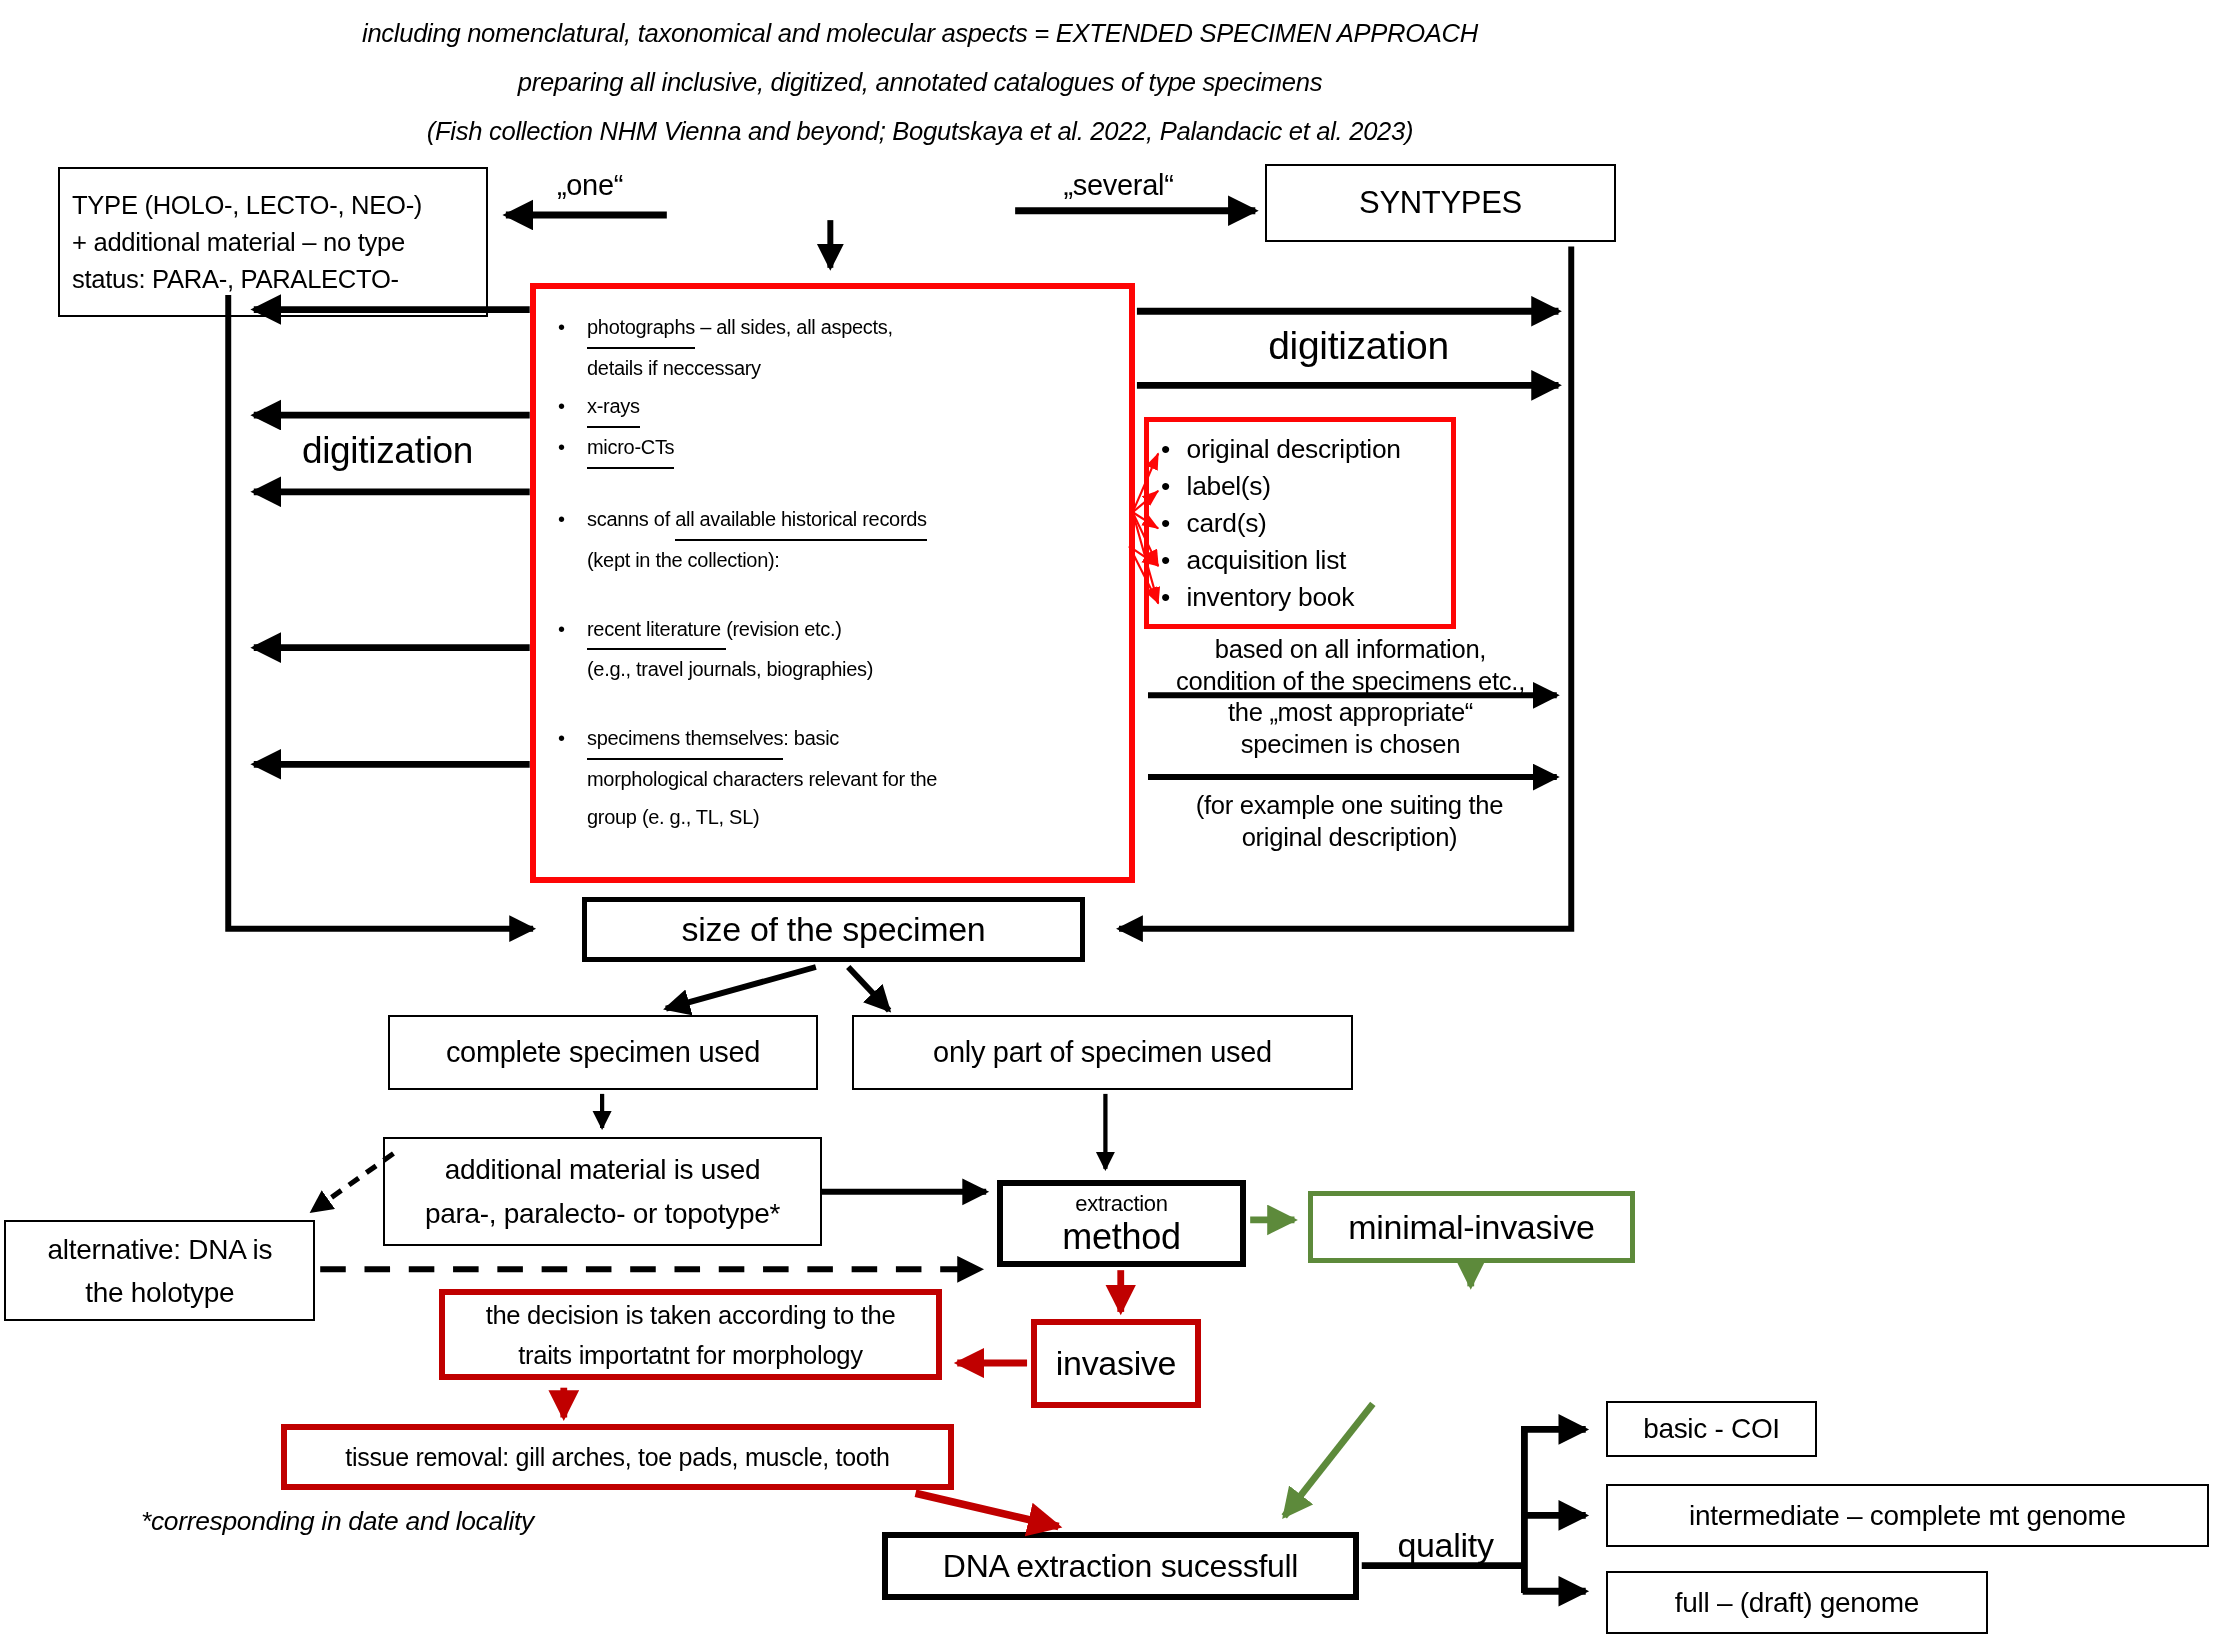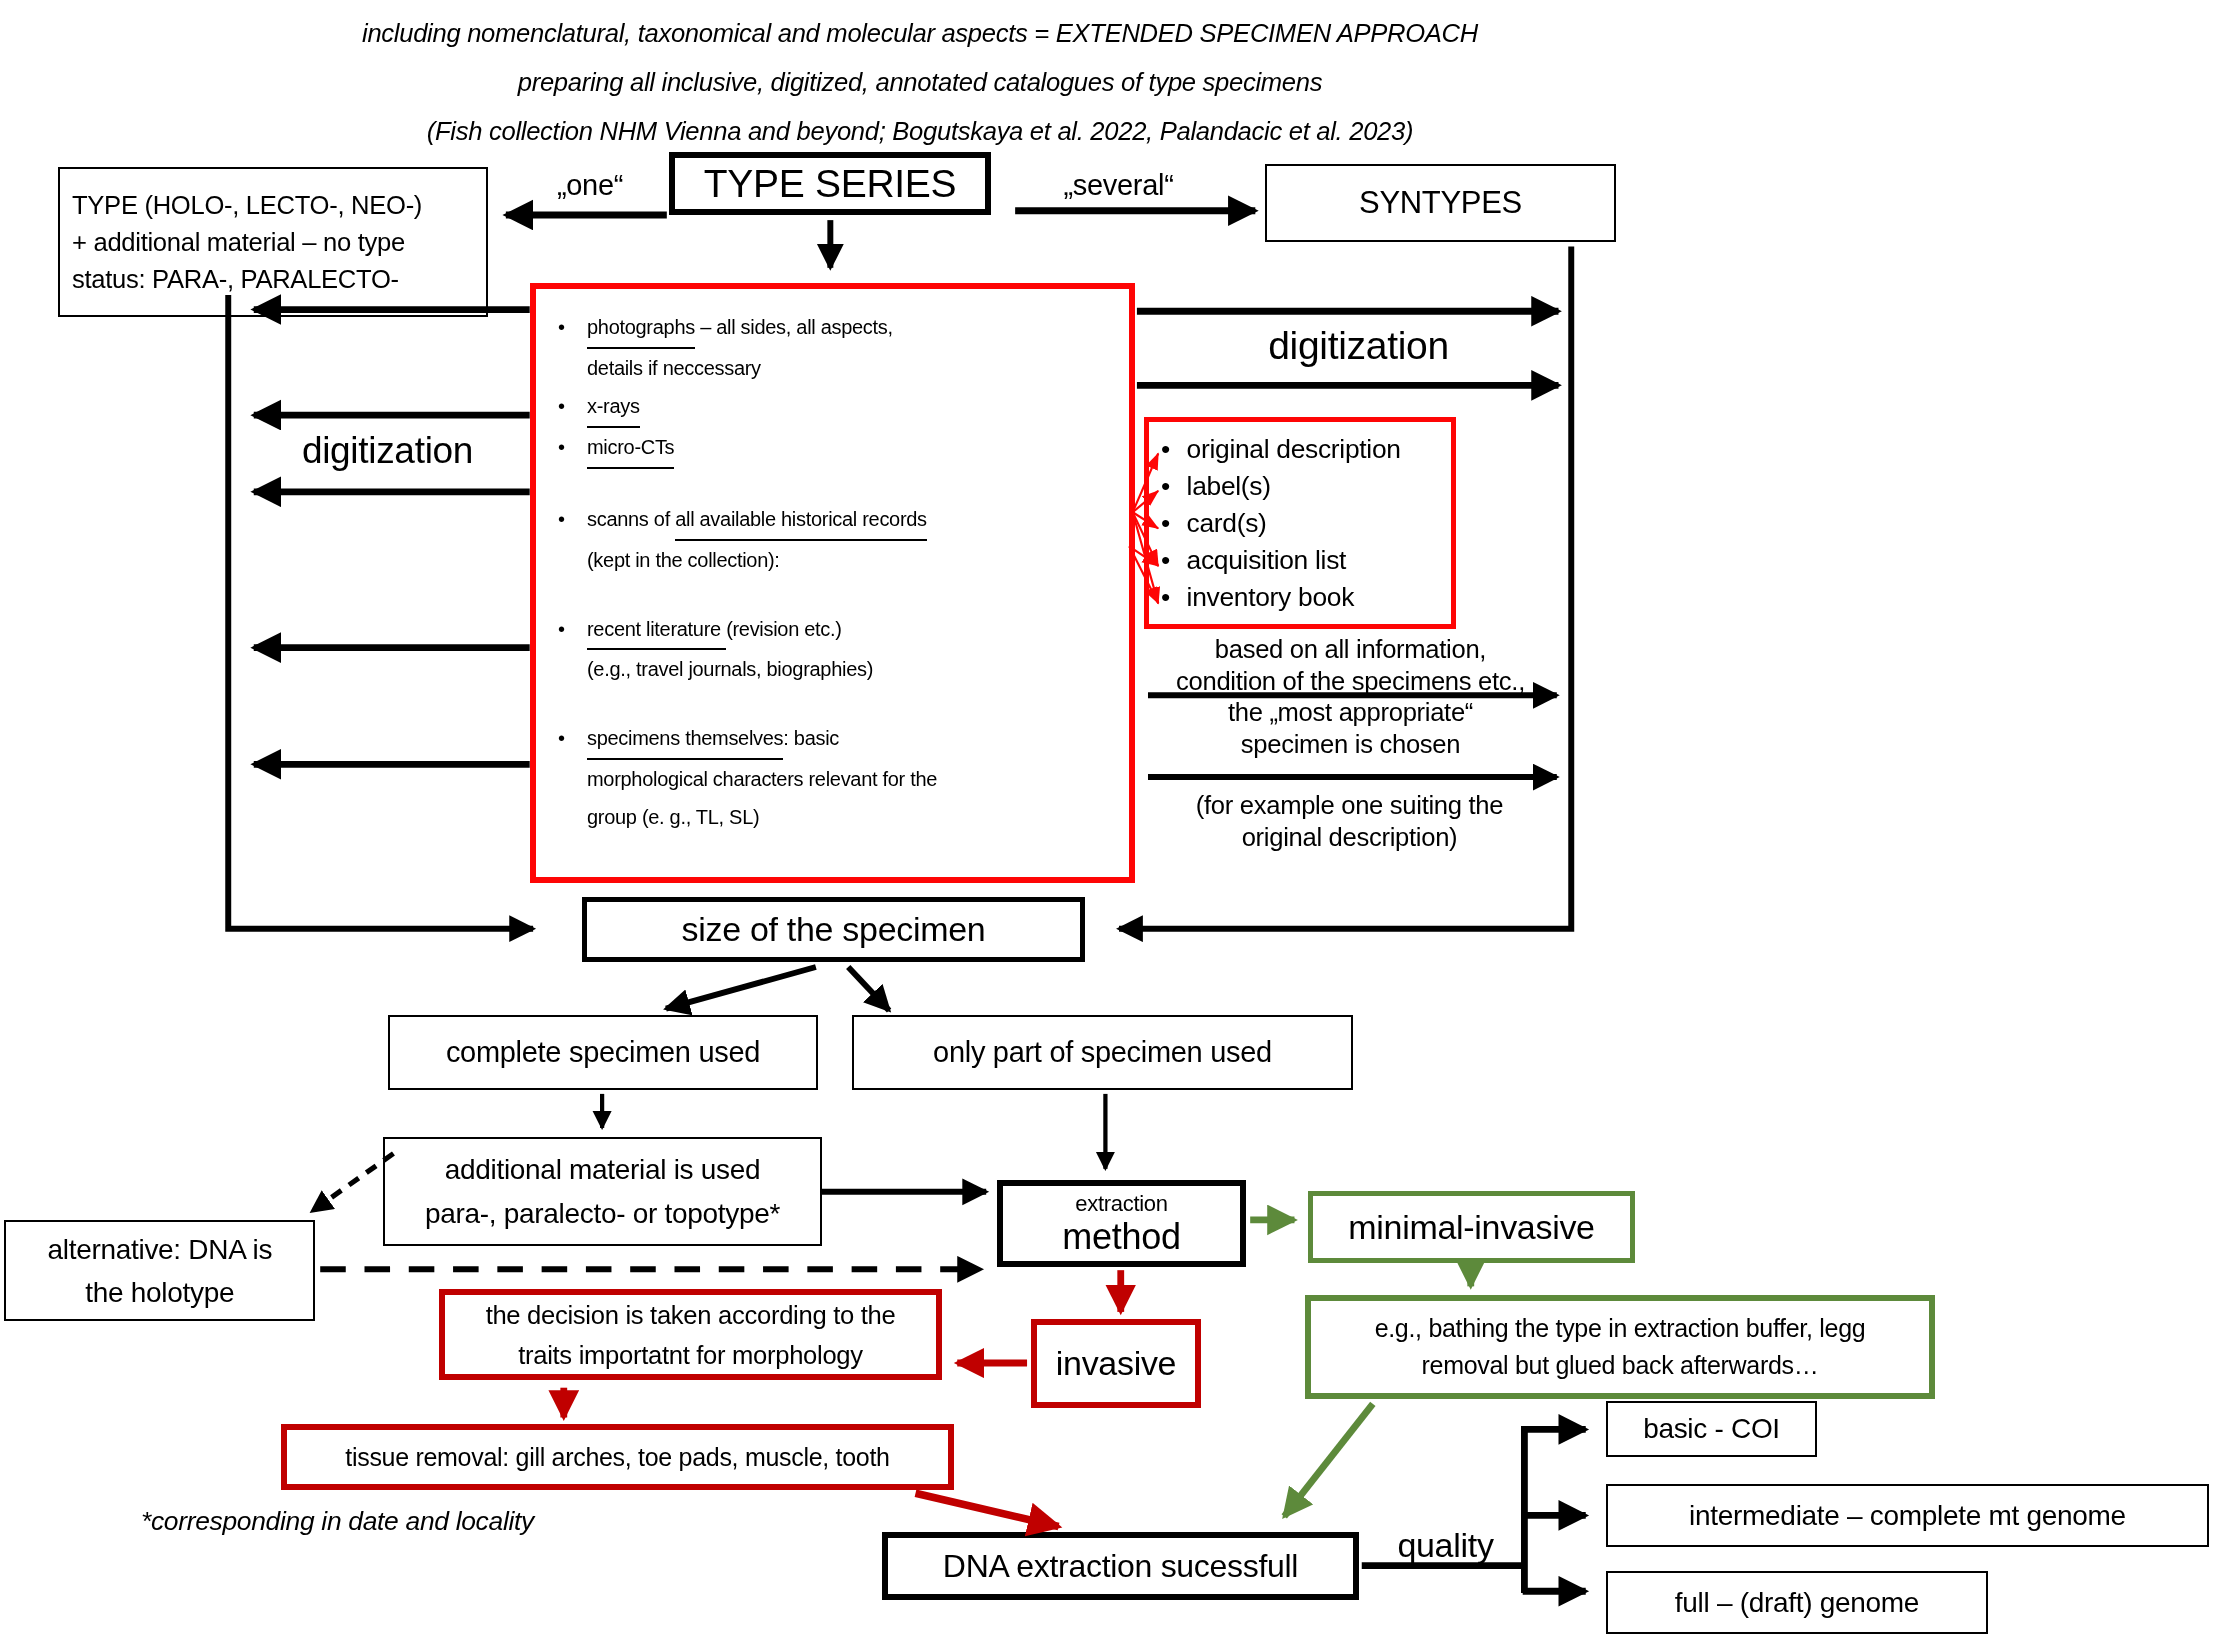--- a/index.html
+++ b/index.html
@@ -39,23 +39,20 @@
   </div>
 
   <div id="type-box" class="box" style="left:58px;top:167px;width:430px;height:150px;">
     <div>TYPE (HOLO-, LECTO-, NEO-)</div>
     <div>+ additional material – no type</div>
     <div>status: PARA-, PARALECTO-</div>
   </div>
 
   <div class="lbl" style="left:539px;top:169px;width:102px;font-size:29px;">„one“</div>
 
-  <div class="box thick" style="left:669px;top:152px;width:322px;height:63px;font-size:39px;">
-    <div>TYPE SERIES</div>
-  </div>
 
   <div class="lbl" style="left:1046px;top:169px;width:145px;font-size:29px;">„several“</div>
 
   <div class="box" style="left:1265px;top:164px;width:351px;height:78px;font-size:31px;">
     <div>SYNTYPES</div>
   </div>
 
   <div id="main-info-box" class="box thick red-br" style="left:530px;top:283px;width:605px;height:600px;">
     <div class="mline has-bullet"><span class="blt"></span><span></span><span class="u">photographs</span><span> – all sides, all aspects,</span></div>
     <div class="mline"><span class="blt"></span><span></span><span class="u"></span><span>details if neccessary</span></div>
@@ -115,24 +112,20 @@
 
   <div class="box thick" style="left:997px;top:1180px;width:249px;height:87px;">
     <div style="font-size:22px;line-height:25.6px;">extraction</div>
     <div style="font-size:36px;line-height:39px;">method</div>
   </div>
 
   <div class="box b6 green-br" style="left:1308px;top:1191px;width:327px;height:72px;font-size:34px;">
     <div>minimal-invasive</div>
   </div>
 
-  <div class="box thick green-br" style="left:1305px;top:1295px;width:630px;height:104px;font-size:25px;line-height:37px;">
-    <div>e.g., bathing the type in extraction buffer, legg</div>
-    <div>removal but glued back afterwards…</div>
-  </div>
 
   <div class="box thick dkred-br" style="left:1031px;top:1319px;width:170px;height:89px;font-size:34px;">
     <div>invasive</div>
   </div>
 
   <div class="box thick dkred-br" style="left:439px;top:1289px;width:503px;height:91px;font-size:25.6px;line-height:40px;">
     <div>the decision is taken according to the</div>
     <div>traits importatnt for morphology</div>
   </div>
 

